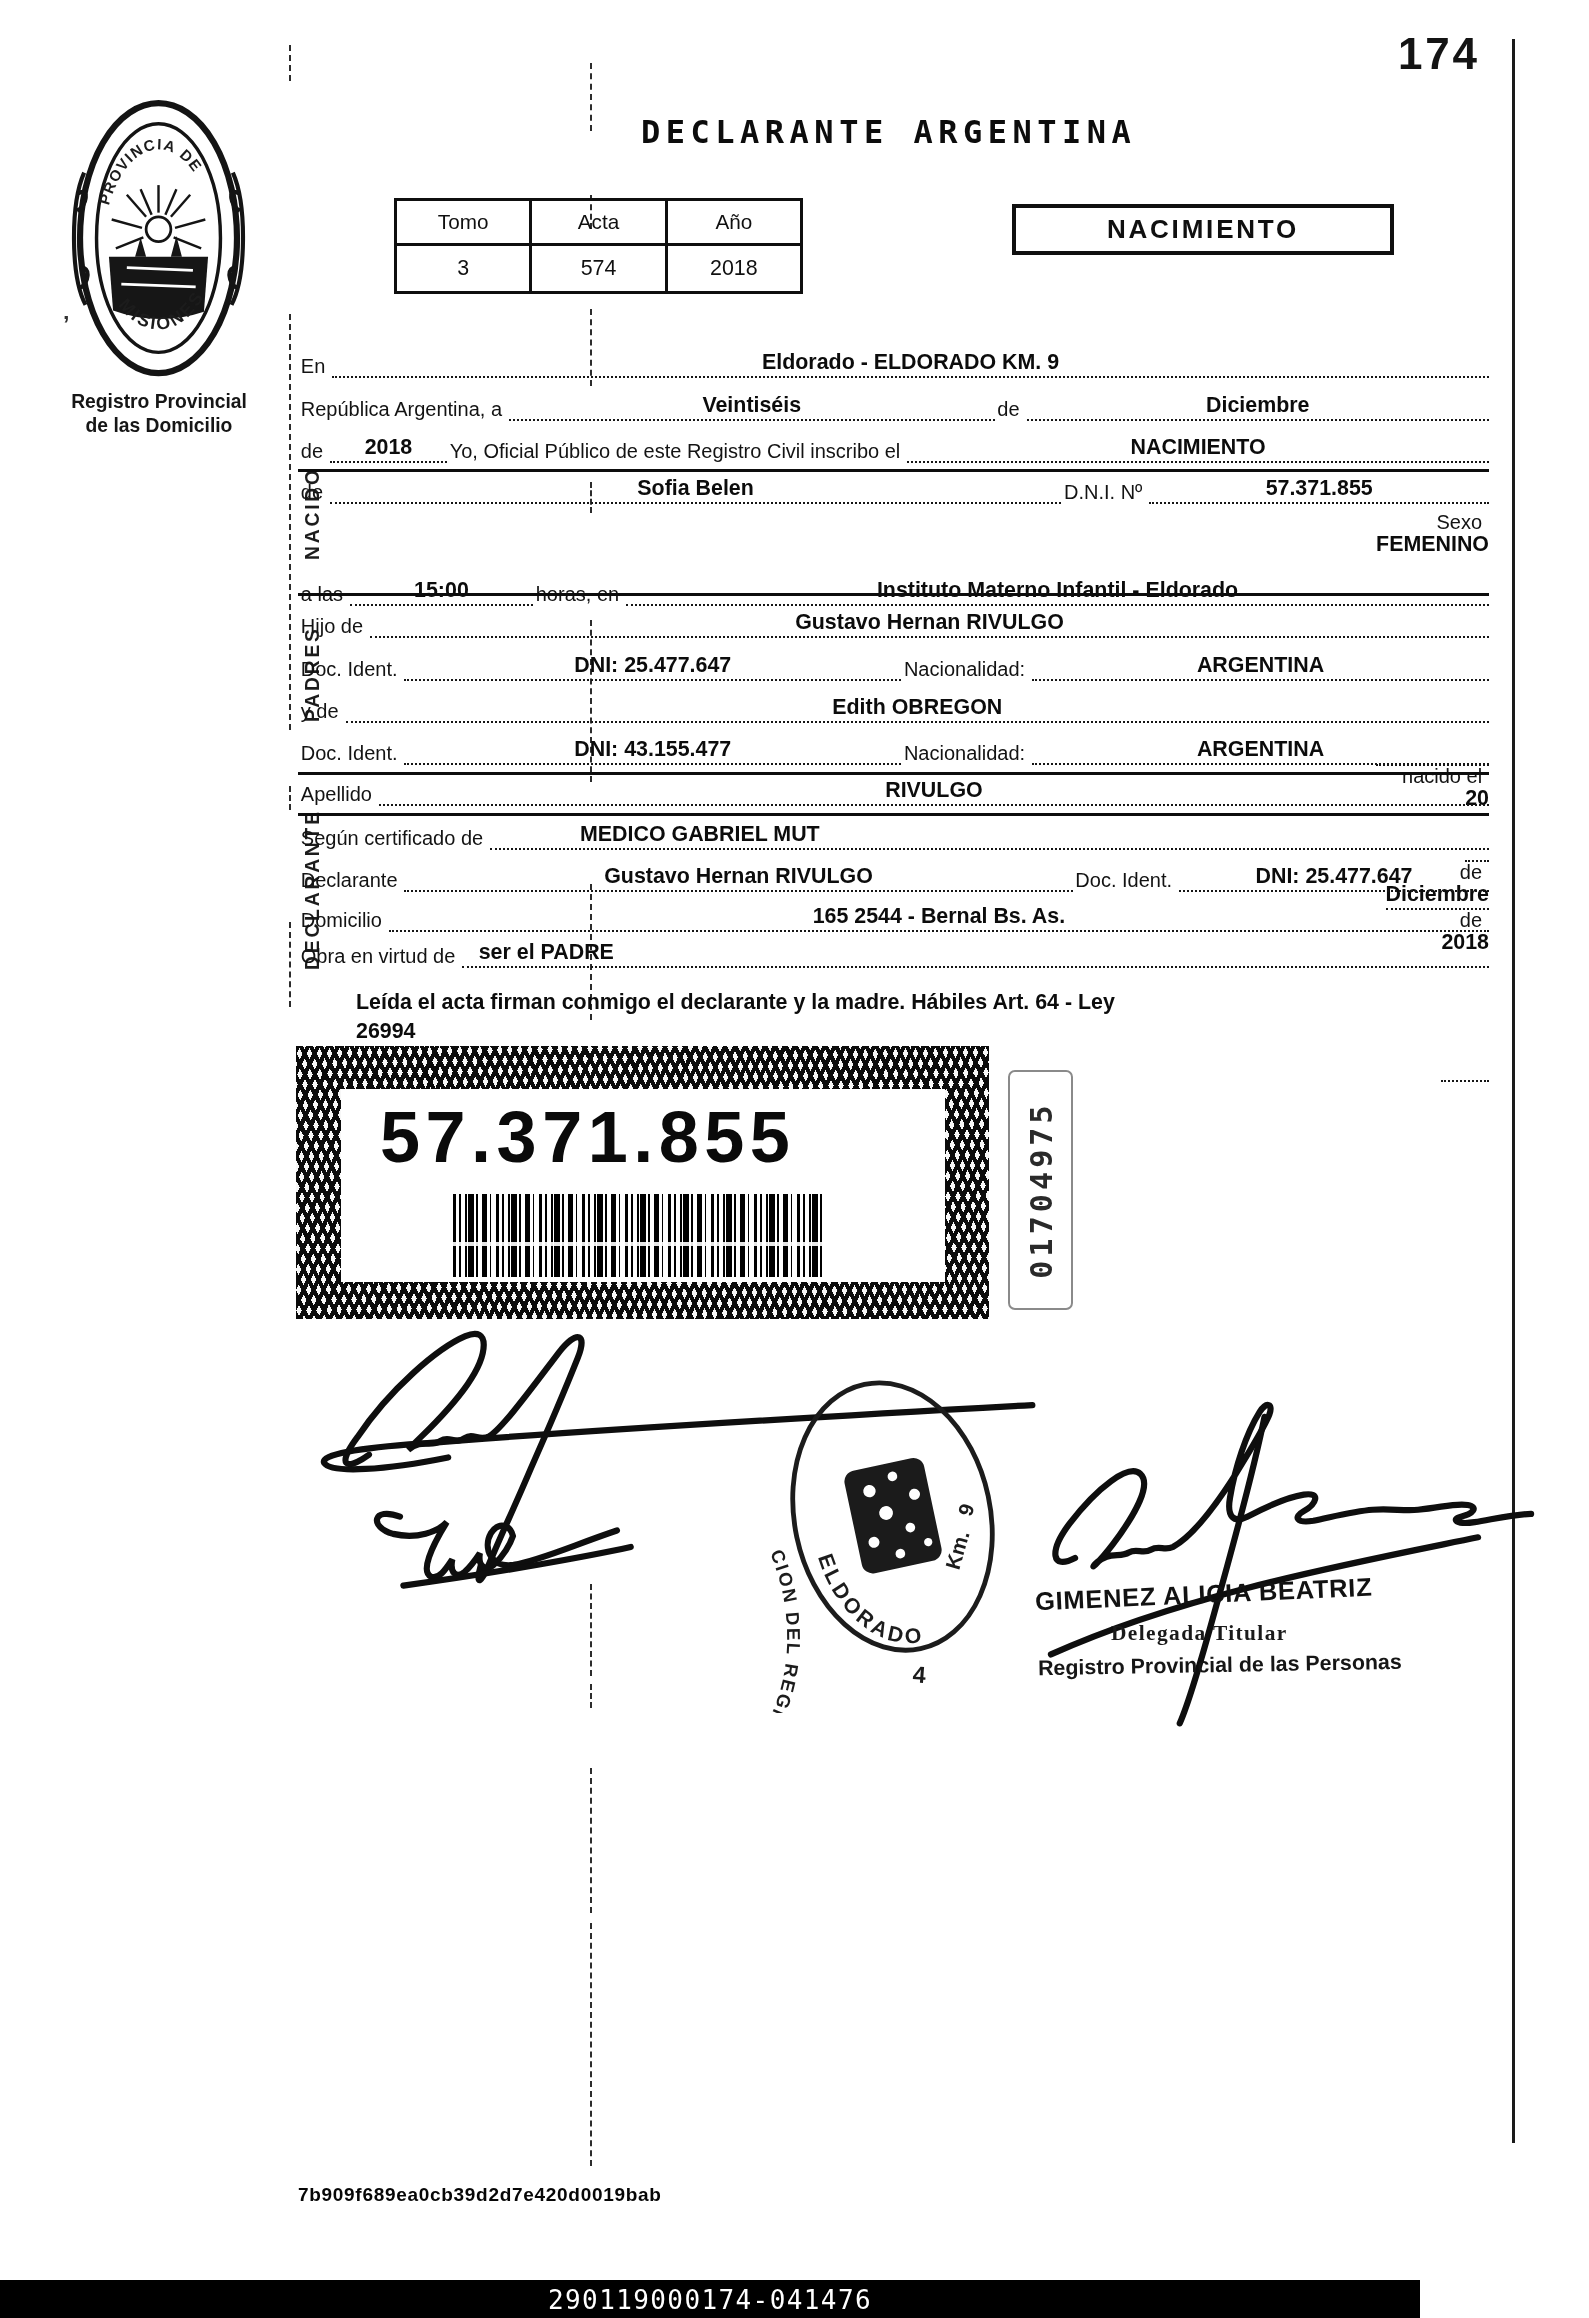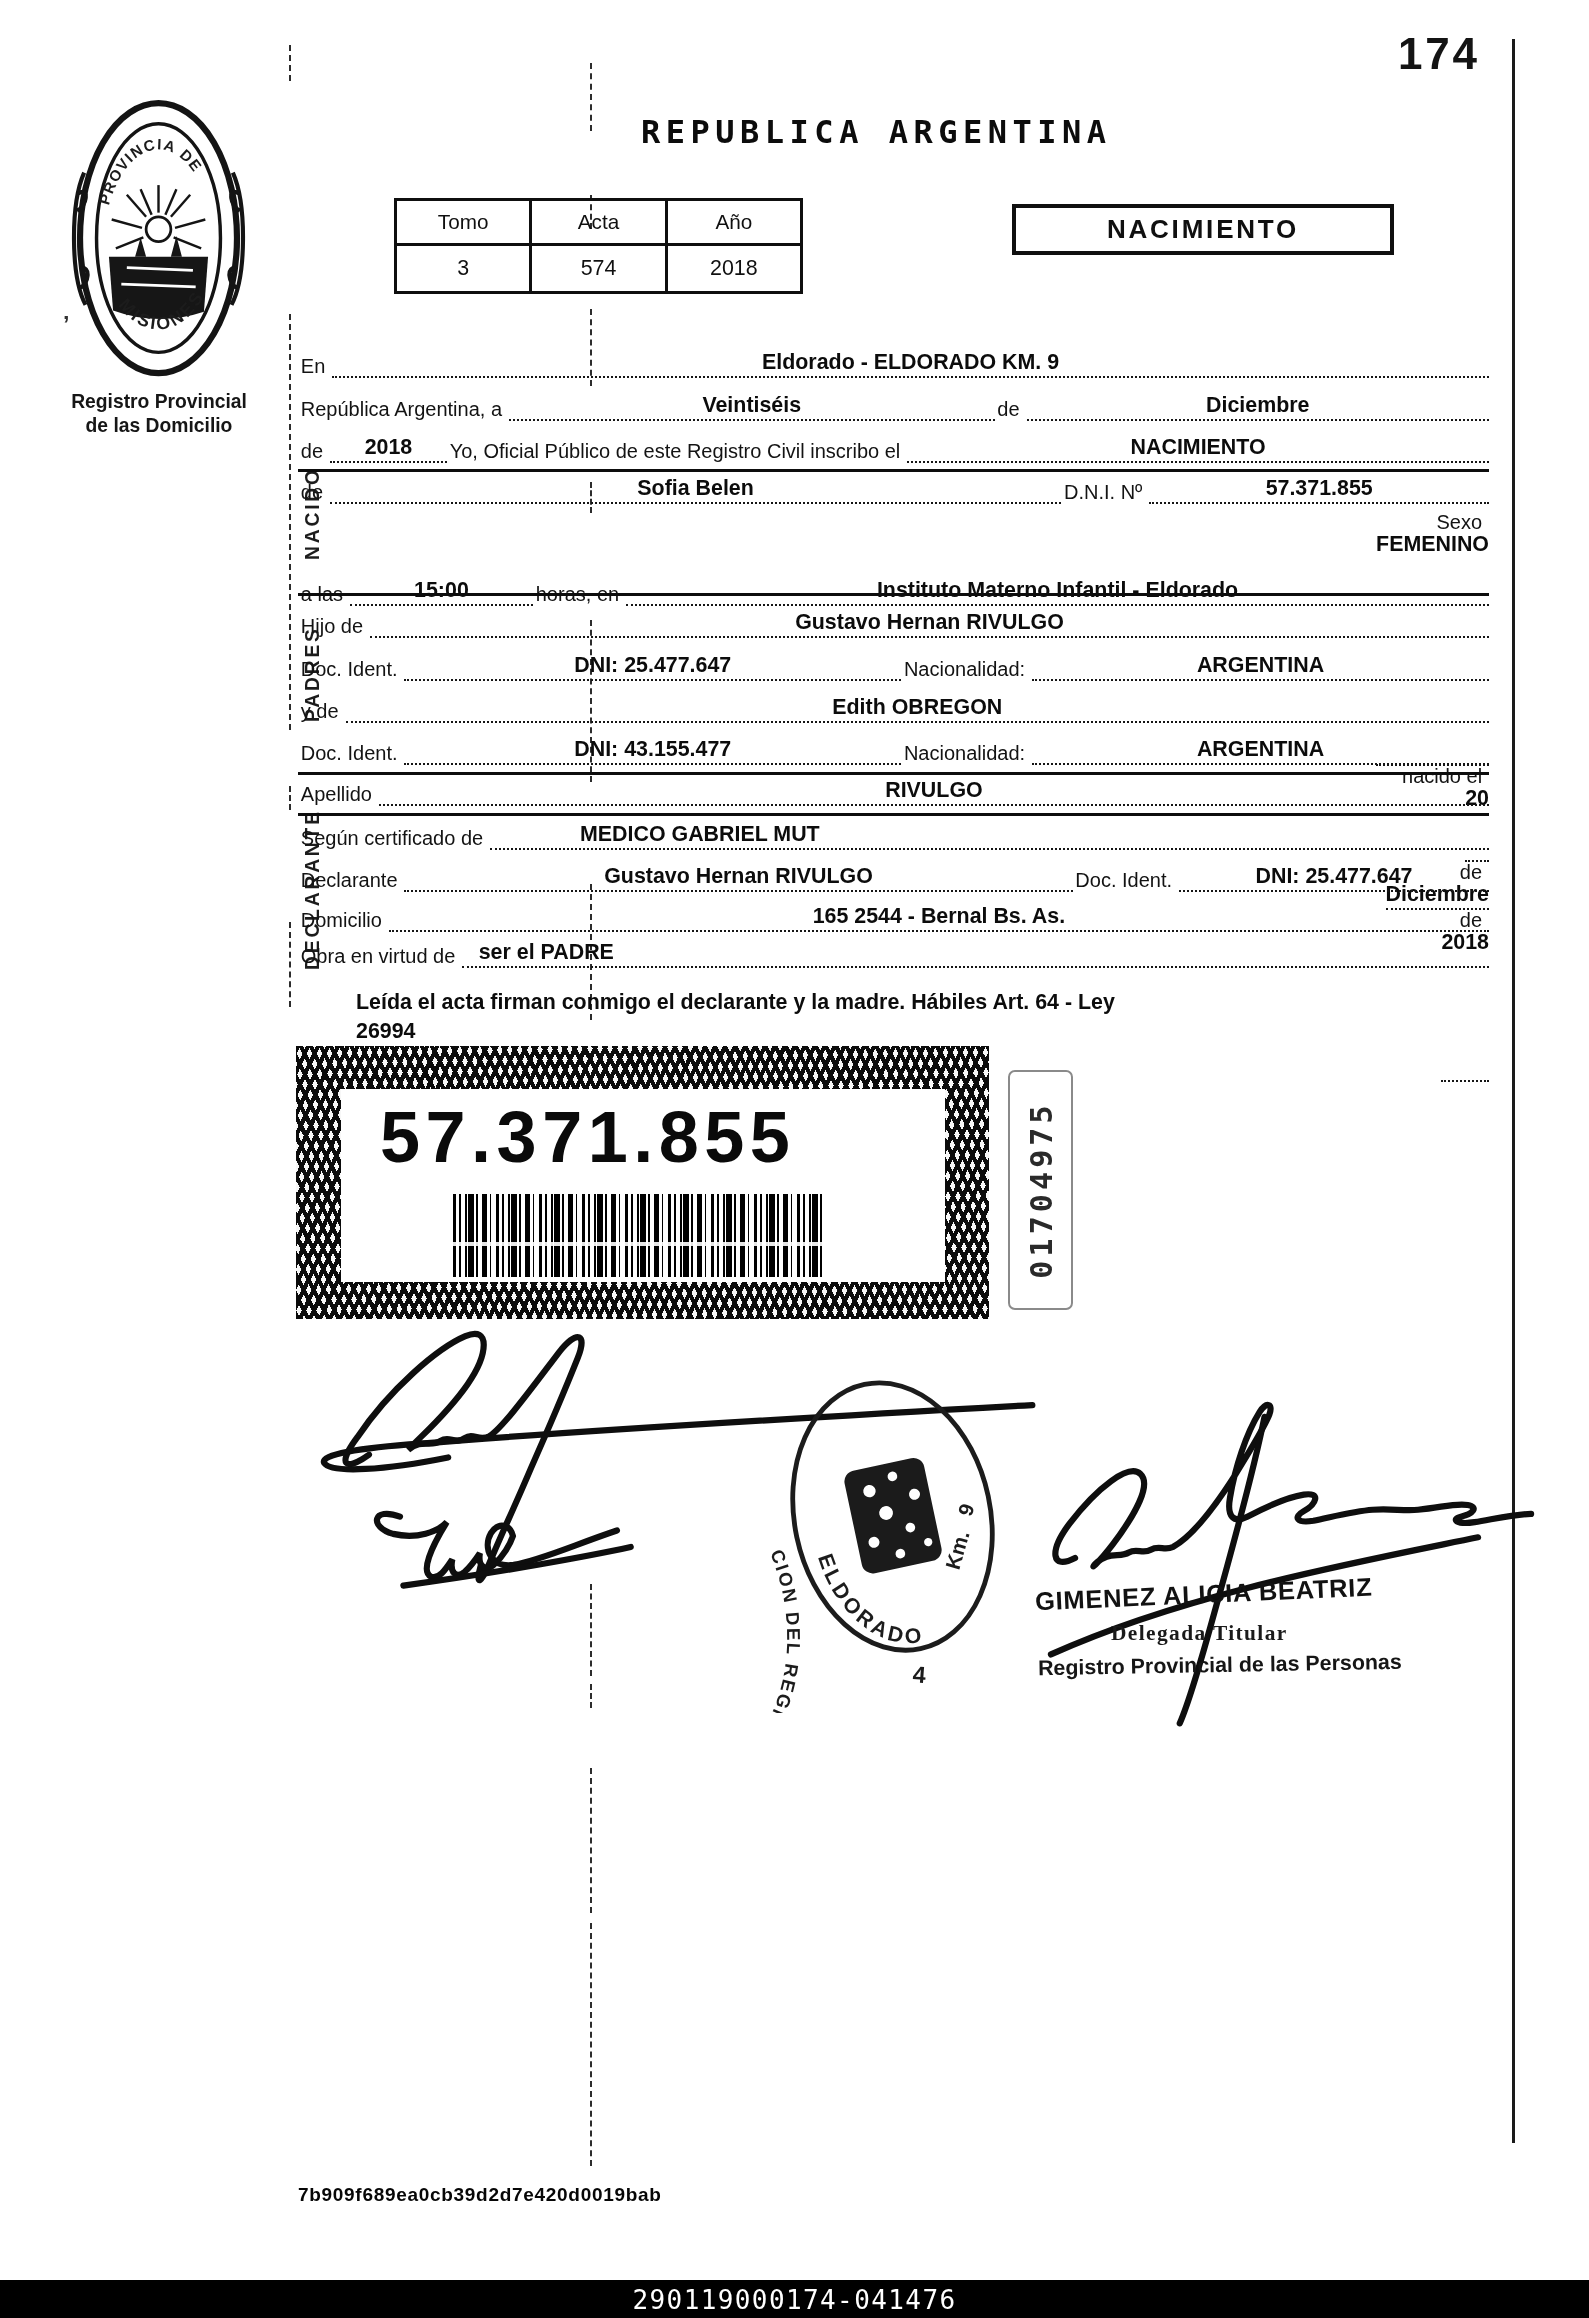--- a/index.html
+++ b/index.html
@@ -44,21 +44,21 @@
       #000 37px 38px,#fff 38px 43px);}
   .barcode:after{content:"";position:absolute;left:-12.4px;right:-5.5px;top:58%;height:3.4px;background:rgba(255,255,255,.9);}
   .side-ticket{left:1008px;top:1070px;width:61px;height:236px;border:2.1px solid #8a8a8a;border-radius:6.9px;background:#fff;}
   .side-num{position:absolute;left:50%;top:50%;transform:translate(-50%,-50%) rotate(-90deg);
     font-family:"DejaVu Sans Mono",monospace;font-weight:700;font-size:30px;letter-spacing:4.1px;color:#2a2a2a;white-space:nowrap;}
   
   .gim-name{left:1035px;top:1580px;font-weight:700;font-size:25.5px;letter-spacing:0.7px;transform:rotate(-2.5deg);color:#121212;}
   .gim-title{left:1111px;top:1621px;font-family:"Liberation Serif",serif;font-weight:700;font-size:21.4px;letter-spacing:1.4px;color:#1a1a1a;}
   .gim-org{left:1038px;top:1653px;font-weight:700;font-size:21.4px;transform:rotate(-1deg);color:#161616;}
   .hash-line{left:298px;top:2148px;font-weight:700;font-size:19px;letter-spacing:0.7px;color:#060606;margin-top:36px;}
-  .footer-bar{left:0;top:2280px;width:1589px;height:39px;background:#000;display:flex;align-items:center;justify-content:center;}
+  .footer-bar{left:0;top:2280px;width:1420px;height:39px;background:#000;display:flex;align-items:center;justify-content:center;}
   .footer-num{font-family:"DejaVu Sans Mono",monospace;font-size:26px;color:#fff;letter-spacing:1.4px;}
   .speck{left:63px;top:312px;font-size:23.4px;font-weight:700;color:#333;}
   svg text{fill:#1c1c1c;}
 </style>
 </head>
 <body>
 
 <div class="abs page-num">174</div>
 <div class="abs vsolid" style="left:1512px;top:39px;height:2104px;"></div>
 
@@ -104,21 +104,21 @@
   </g>
   <path d="M 58 242 L 202 242 L 196 322 Q 130 344 64 320 Z" fill="#161616"></path>
   <path d="M 96 242 L 104 214 L 112 242 Z M 148 242 L 156 212 L 164 242 Z" fill="#161616"></path>
   <path d="M 84 258 L 180 262 M 76 282 L 184 286" stroke="#ffffff" stroke-width="4" fill="none"></path>
   <path id="seal-bottom-arc" d="M 58 288 A 88 140 0 0 0 202 288" fill="none"></path>
   <text font-size="26" font-weight="bold" letter-spacing="4"><textPath href="#seal-bottom-arc" startOffset="14%">MISIONES</textPath></text>
 </svg>
 <div class="abs emblem-caption" style="top:391px;">Registro Provincial</div>
 <div class="abs emblem-caption" style="top:415px;">de las Domicilio</div>
 
-<div class="abs doc-title">REPUBLICA ARGENTINA</div>
+<div class="abs doc-title">DECLARANTE ARGENTINA</div>
 <table class="abs rec-table">
   <tbody>
       <tr>
     <td>Tomo</td>
     <td>Acta</td>
     <td>Año</td>
   </tr>
   <tr>
     <td>3</td>
     <td>574</td>

